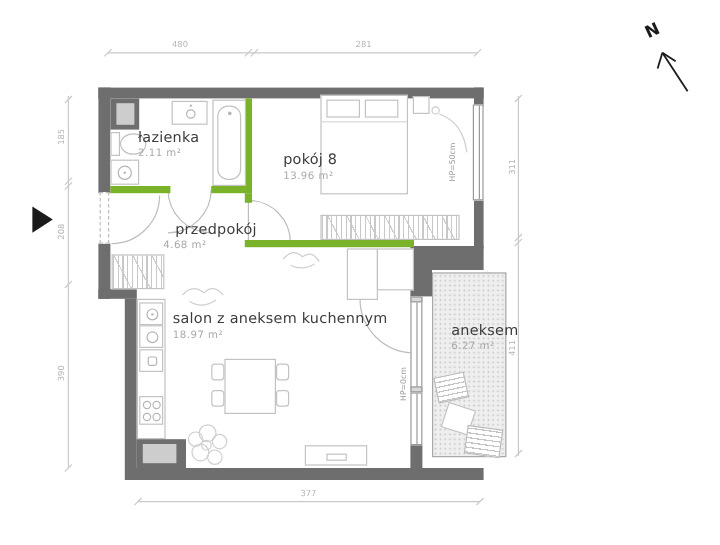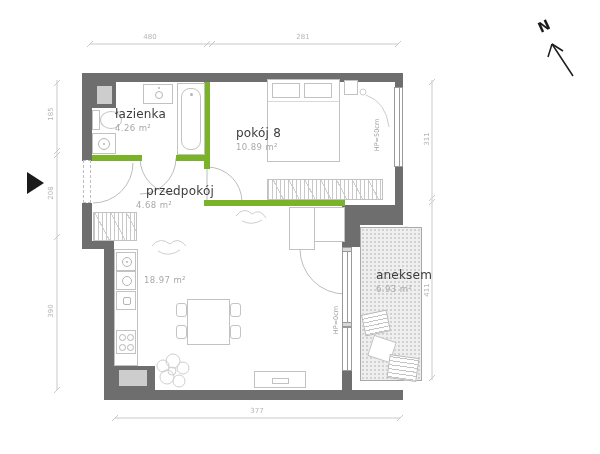--- a/index.html
+++ b/index.html
@@ -207,28 +207,29 @@
 
   <div class="abs stipple" style="left:360px;top:227px;width:62px;height:154px;box-sizing:border-box"></div>
   <div class="lounger" style="left:363px;top:312px;width:26px;height:22px;transform:rotate(-12deg)"></div>
   <div class="fixture" style="left:370px;top:338px;width:24px;height:22px;transform:rotate(18deg)"></div>
   <div class="lounger" style="left:388px;top:356px;width:30px;height:24px;transform:rotate(8deg)"></div>
 
   <div class="tri" style="left:27px;top:172px"></div>
   <div class="north-n" style="left:538px;top:18px">N</div>
 
   <div class="room-name" style="left:115px;top:107px">łazienka</div>
-  <div class="room-area" style="left:115px;top:123px">4.26  m²</div>
+  <div class="room-area" style="left:115px;top:123px">2.11  m²</div>
   <div class="room-name" style="left:236px;top:126px">pokój 8</div>
-  <div class="room-area" style="left:236px;top:142px">10.89  m²</div>
+  <div class="room-area" style="left:236px;top:142px">13.96  m²</div>
   <div class="room-name" style="left:146px;top:184px">przedpokój</div>
   <div class="room-area" style="left:136px;top:200px">4.68  m²</div>
+  <div class="room-name" style="left:144px;top:258px">salon z aneksem kuchennym</div>
   <div class="room-area" style="left:144px;top:275px">18.97 m²</div>
   <div class="room-name" style="left:376px;top:268px">aneksem</div>
-  <div class="room-area" style="left:376px;top:284px">6.93  m²</div>
+  <div class="room-area" style="left:376px;top:284px">6.27  m²</div>
 
   <div class="hp" style="left:352px;top:131px;width:50px">HP=50cm</div>
   <div class="hp" style="left:311px;top:316px;width:50px">HP=0cm</div>
 
   <div class="dim" style="left:130px;top:33px;width:40px">480</div>
   <div class="dim" style="left:283px;top:33px;width:40px">281</div>
   <div class="dim dim-v" style="left:31px;top:110px;width:40px">185</div>
   <div class="dim dim-v" style="left:31px;top:189px;width:40px">208</div>
   <div class="dim dim-v" style="left:31px;top:307px;width:40px">390</div>
   <div class="dim dim-v" style="left:407px;top:135px;width:40px">311</div>

